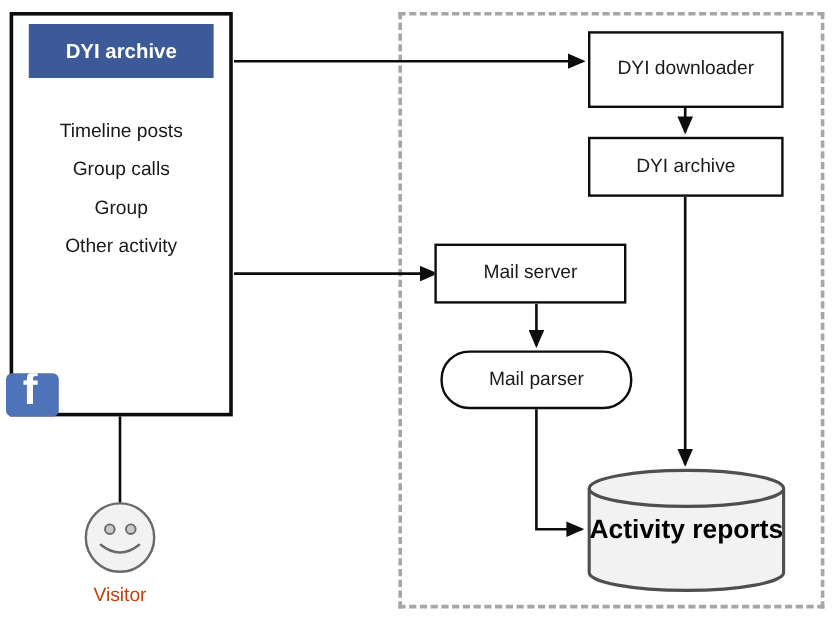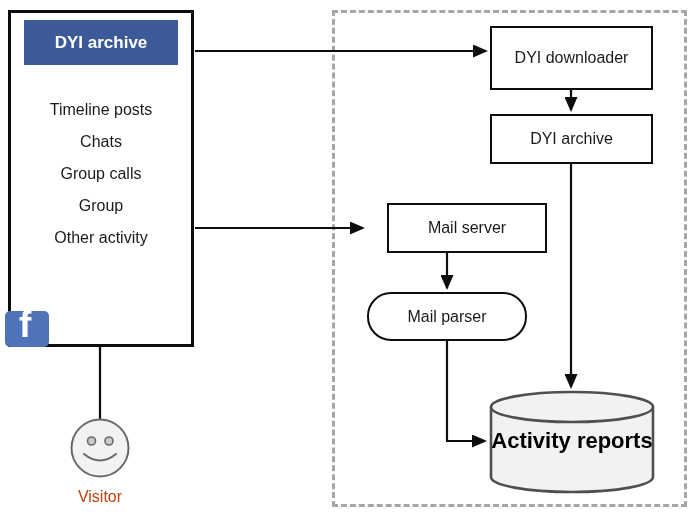--- a/index.html
+++ b/index.html
@@ -65,21 +65,21 @@
     position:absolute;
     box-sizing:border-box;
     border:2.5px solid #0d0d0d;
     background:#ffffff;
     font-size:16px;color:#1a1a1a;
     display:flex;align-items:center;justify-content:center;
     text-align:center;
   }
   .downloader{left:490px;top:26px;width:163px;height:64px;}
   .dyi-parser{left:490px;top:114px;width:163px;height:50px;}
-  .mail-server{left:387px;top:203px;width:160px;height:50px;}
+  .mail-server{left:362px;top:203px;width:160px;height:50px;}
   .mail-parser{left:367px;top:292px;width:160px;height:49px;border-radius:24px;}
   
   .cylinder{
     position:absolute;left:488px;top:389px;width:168px;height:106px;
   }
   .cylinder-label{
     position:absolute;left:488px;top:428px;width:168px;
     text-align:center;font-weight:bold;font-size:22px;color:#000000;
   }
   
@@ -113,21 +113,20 @@
     <path d="M571,164 L571,387" stroke="#0d0d0d" stroke-width="2.2" fill="none" marker-end="url(#ah)"></path>
     <path d="M447,253 L447,288" stroke="#0d0d0d" stroke-width="2.2" fill="none" marker-end="url(#ah)"></path>
     <path d="M447,341 L447,441 L485,441" stroke="#0d0d0d" stroke-width="2.2" fill="none" marker-end="url(#ah)"></path>
     <path d="M100,419 L100,279" stroke="#0d0d0d" stroke-width="2.2" fill="none" marker-end="url(#ah)"></path>
   </svg>
 
   <div class="archive-box">
     <div class="archive-header">DYI archive</div>
     <div class="archive-items">
       <div class="archive-item">Timeline posts</div>
-      <div class="archive-item">Chats</div>
       <div class="archive-item">Group calls</div>
       <div class="archive-item">Group</div>
       <div class="archive-item">Other activity</div>
     </div>
     <div class="fb-icon">
       <span class="fb-f">f</span>
     </div>
   </div>
 
   <div class="node downloader">DYI downloader</div>

